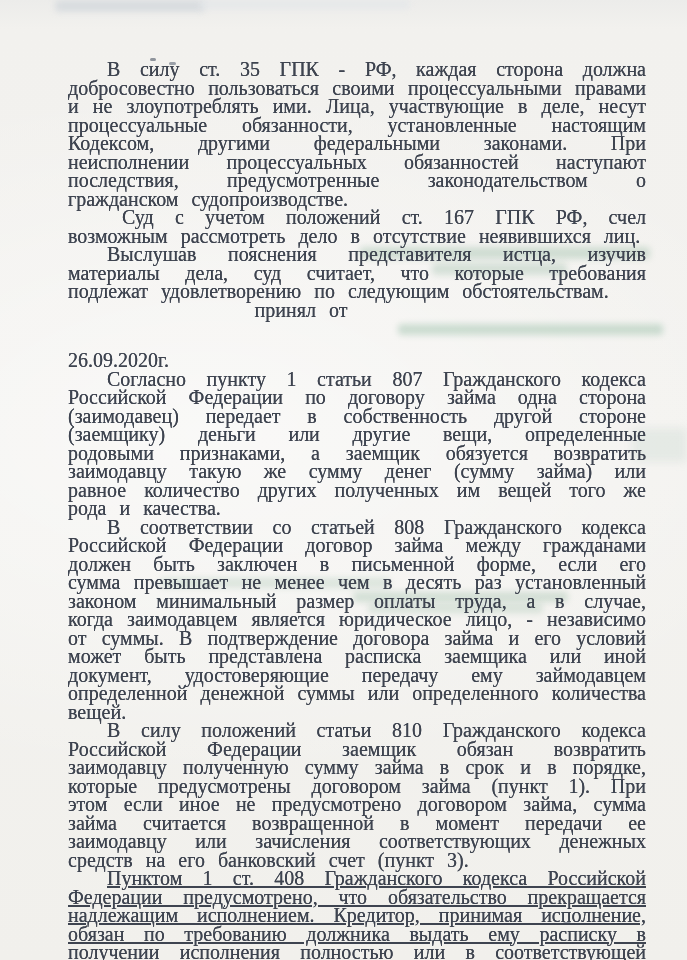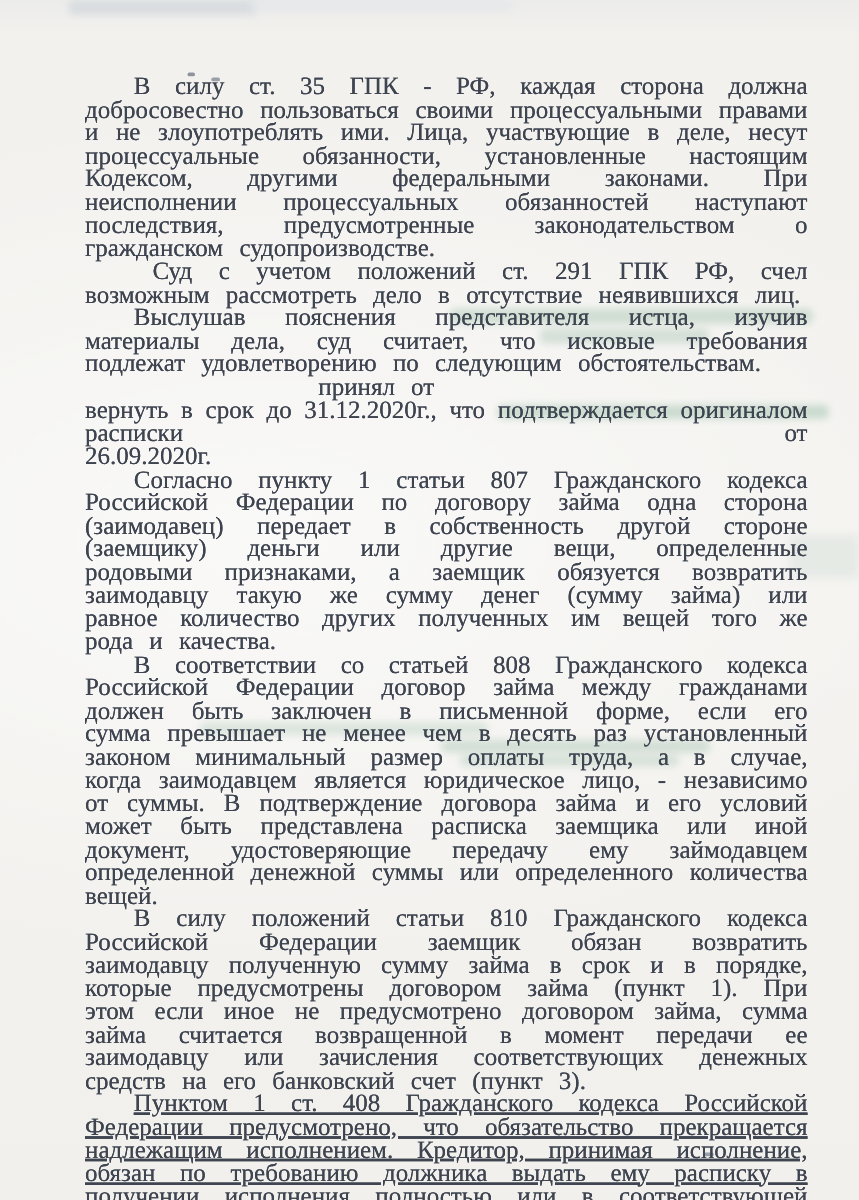--- a/index.html
+++ b/index.html
@@ -31,21 +31,21 @@
     text-shadow:0 0 0.4px currentColor;
   }
   .par{margin:0;text-indent:39px;}
   .indent-lg{text-indent:54px;}
   .no-justify{text-align:left;}
   .justify-last{text-align-last:justify;text-decoration:underline;}
   .line-flex{display:flex;align-items:baseline;justify-content:center;}
   .redaction-gap{flex:none;width:112px;}
   .fill-justify{flex:1;text-align:justify;text-align-last:justify;word-spacing:normal;}
   .force-justify{text-align:justify;text-align-last:justify;word-spacing:normal;}
-  .plain-line{text-align:left;text-indent:0;}
+  .plain-line{text-align:left;text-indent:0;margin-top:32px;}
 </style>
 </head>
 <body>
 
 <div class="page">
 
   <div class="artifact band" style="left:55px;top:0;width:150px;height:12px;background:#d6dade;opacity:.85;"></div>
   <div class="artifact band" style="left:200px;top:0;width:210px;height:9px;background:#e4e7ea;opacity:.75;"></div>
   <div class="artifact speck" style="left:150px;top:58px;width:6px;height:3px;background:#8f949c;"></div>
   <div class="artifact speck" style="left:169px;top:62px;width:7px;height:3px;background:#9aa0a8;"></div>
@@ -55,30 +55,29 @@
   <div class="artifact bleed" style="left:632px;top:428px;width:55px;height:34px;background:rgba(160,190,175,0.18);filter:blur(4px);"></div>
   <div class="artifact bleed" style="left:160px;top:578px;width:230px;height:10px;background:rgba(140,180,155,0.25);"></div>
   <div class="artifact bleed" style="left:353px;top:592px;width:215px;height:10px;background:rgba(140,180,155,0.33);"></div>
   <div class="artifact bleed" style="left:368px;top:604px;width:175px;height:9px;background:rgba(140,180,155,0.28);"></div>
   <div class="artifact speck" style="left:563px;top:922px;width:8px;height:3px;background:#9aa0a8;"></div>
 
   <div class="text-block">
 
     <p class="par">В силу ст. 35 ГПК - РФ, каждая сторона должна добросовестно пользоваться своими процессуальными правами и не злоупотреблять ими. Лица, участвующие в деле, несут процессуальные обязанности, установленные настоящим Кодексом, другими федеральными законами. При неисполнении процессуальных обязанностей наступают последствия, предусмотренные законодательством о гражданском судопроизводстве.</p>
 
-    <p class="par indent-lg">Суд с учетом положений ст. 291 ГПК РФ, счел возможным рассмотреть дело в отсутствие неявившихся лиц.</p>
+    <p class="par indent-lg">Суд с учетом положений ст. 167 ГПК РФ, счел возможным рассмотреть дело в отсутствие неявившихся лиц.</p>
 
-    <p class="par">Выслушав пояснения представителя истца, изучив материалы дела, суд считает, что исковые требования подлежат удовлетворению по следующим обстоятельствам.</p>
+    <p class="par">Выслушав пояснения представителя истца, изучив материалы дела, суд считает, что которые требования подлежат удовлетворению по следующим обстоятельствам.</p>
 
     <div>
       <div class="line-flex">
         <span>принял от</span>
         <span class="redaction-gap"></span>
       </div>
-      <div class="force-justify">вернуть в срок до 31.12.2020г., что подтверждается оригиналом расписки от</div>
       <div class="plain-line">26.09.2020г.</div>
     </div>
 
     <p class="par">Согласно пункту 1 статьи 807 Гражданского кодекса Российской Федерации по договору займа одна сторона (заимодавец) передает в собственность другой стороне (заемщику) деньги или другие вещи, определенные родовыми признаками, а заемщик обязуется возвратить заимодавцу такую же сумму денег (сумму займа) или равное количество других полученных им вещей того же рода и качества.</p>
 
     <p class="par">В соответствии со статьей 808 Гражданского кодекса Российской Федерации договор займа между гражданами должен быть заключен в письменной форме, если его сумма превышает не менее чем в десять раз установленный законом минимальный размер оплаты труда, а в случае, когда заимодавцем является юридическое лицо, - независимо от суммы. В подтверждение договора займа и его условий может быть представлена расписка заемщика или иной документ, удостоверяющие передачу ему займодавцем определенной денежной суммы или определенного количества вещей.</p>
 
     <p class="par">В силу положений статьи 810 Гражданского кодекса Российской Федерации заемщик обязан возвратить заимодавцу полученную сумму займа в срок и в порядке, которые предусмотрены договором займа (пункт 1). При этом если иное не предусмотрено договором займа, сумма займа считается возвращенной в момент передачи ее заимодавцу или зачисления соответствующих денежных средств на его банковский счет (пункт 3).</p>
 
     <p class="par justify-last">Пунктом 1 ст. 408 Гражданского кодекса Российской Федерации предусмотрено, что обязательство прекращается надлежащим исполнением. Кредитор, принимая исполнение, обязан по требованию должника выдать ему расписку в получении исполнения полностью или в соответствующей части (п. 2 ст. 408 Гражданского кодекса Российской Федерации). Если должник выдал кредитору в удостоверение обязательства долговой документ, то кредитор, принимая исполнение, должен вернуть этот документ, а при невозможности возвращения указать на это в выдаваемой расписке . Расписка может быть заменена надписью на</p>

